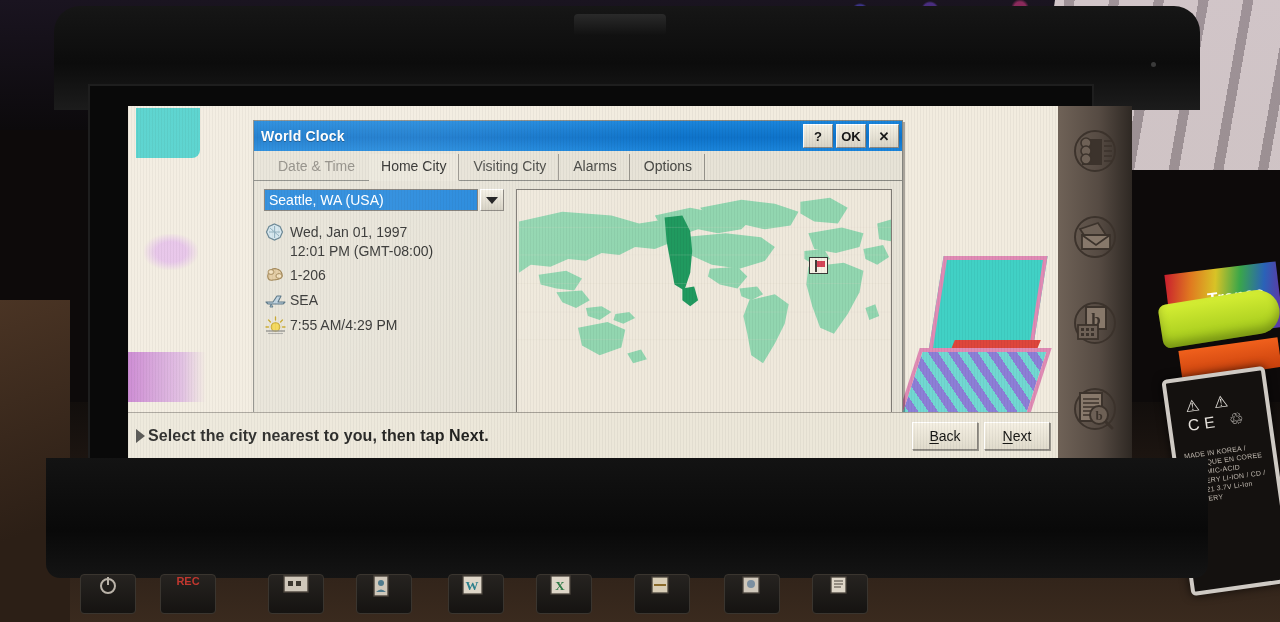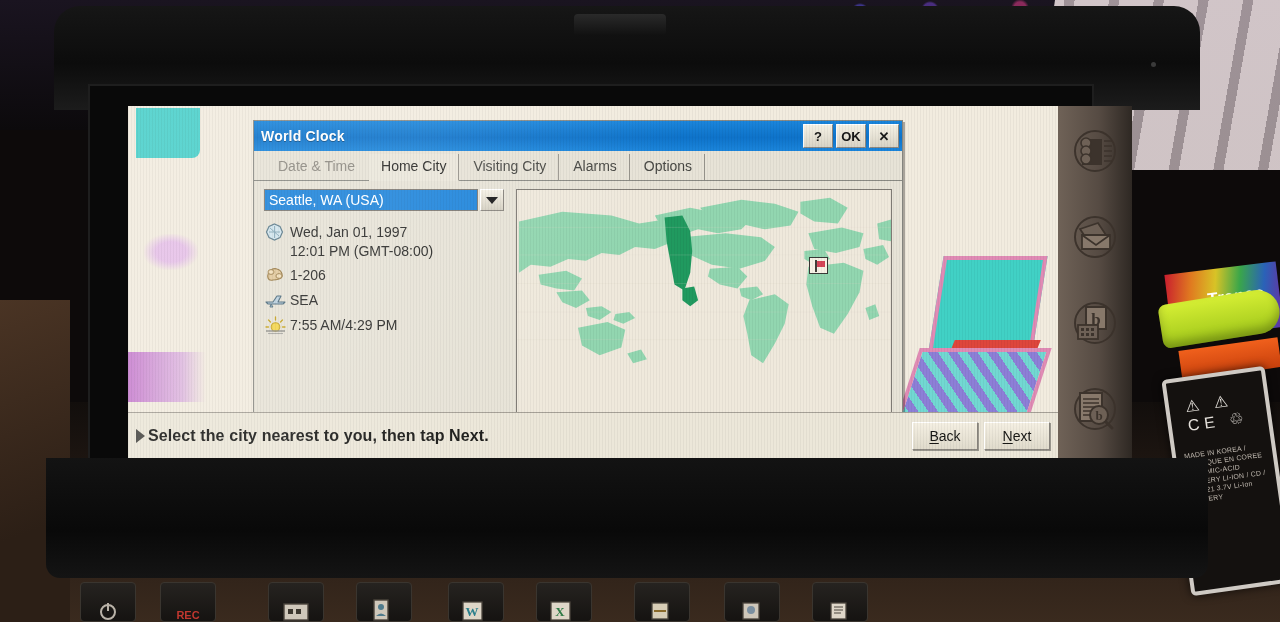--- a/index.html
+++ b/index.html
@@ -100,22 +100,22 @@
   .device-base {
     position:absolute; left:10px; top:452px; width:1162px; height:120px;
     background:linear-gradient(180deg,#131313 0%,#090909 60%,#141414 100%);
     border-radius:0 0 14px 14px;
   }
   .hotkey-row { position:absolute; left:0; top:568px; width:1180px; height:54px; }
   .hotkey {
     position:absolute; top:0; width:56px; height:40px; border-radius:4px;
     background:linear-gradient(180deg,#262320,#151311);
     border:1px solid #3a352f;
-    display:flex; align-items:flex-end; justify-content:center;
-    font-size:13px; font-weight:bold; overflow:hidden;margin-top:8px;
+    display:flex; align-items:flex-start; justify-content:center;
+    font-size:13px; font-weight:bold; overflow:hidden;
   }
 
   
   #screen {
     position:absolute; left:92px; top:100px; width:930px; height:352px;
     background:#efeade;
     overflow:hidden;
     filter:contrast(1.03) saturate(.96);
   }
   .screen-scanlines {

